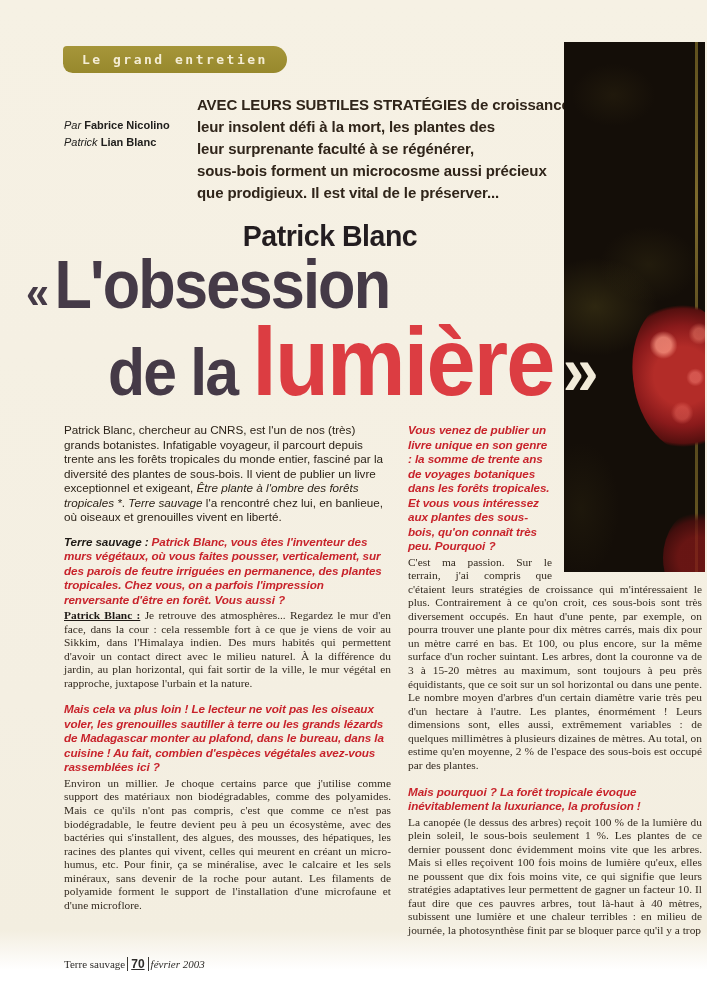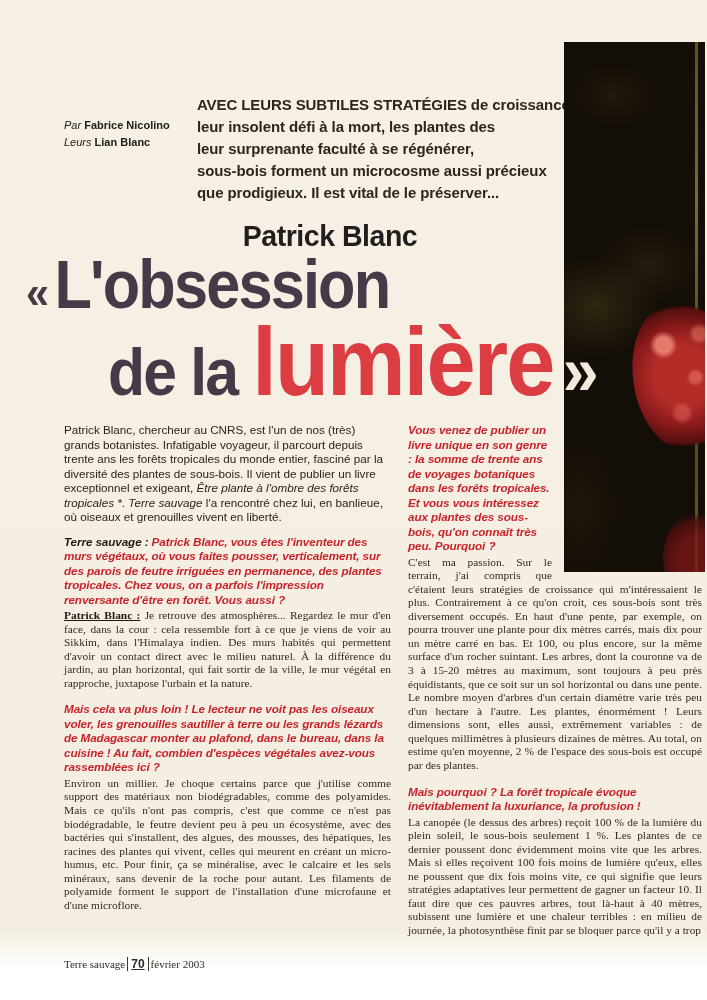--- a/index.html
+++ b/index.html
@@ -109,31 +109,34 @@
   
   .footer {
     position:absolute; left:64px; top:957px;
     font-family:"Liberation Serif", serif; font-size:11px; color:#2e2c29; white-space:nowrap;
   }
   .footer .num {
     font-family:"Liberation Sans", sans-serif; font-weight:bold; font-size:12px;
     border-left:1.5px solid #3a3833; border-right:1.5px solid #3a3833;
     padding:0 3px; margin:0 2px;text-decoration:underline;
   }
-  .footer .dt { }
+  .footer .dt { font-style:italic; }
 </style>
 </head>
 <body>
 
 <div class="page">
 
+  <div class="banner">
+    <span>Le grand entretien</span>
+  </div>
 
   <div class="byline">
     <div><span class="pref">Par</span> <span class="nm">Fabrice Nicolino</span></div>
-    <div><span class="pref">Leurs</span> <span class="nm">Lian Blanc</span></div>
+    <div><span class="pref">Patrick</span> <span class="nm">Lian Blanc</span></div>
   </div>
 
   <div class="lead">
     <span>AVEC LEURS SUBTILES STRATÉGIES de croissance,</span>
     <span>leur insolent défi à la mort, les plantes des</span>
     <span>leur surprenante faculté à se régénérer,</span>
     <span>sous-bois forment un microcosme aussi précieux</span>
     <span>que prodigieux. Il est vital de le préserver...</span>
   </div>
 

